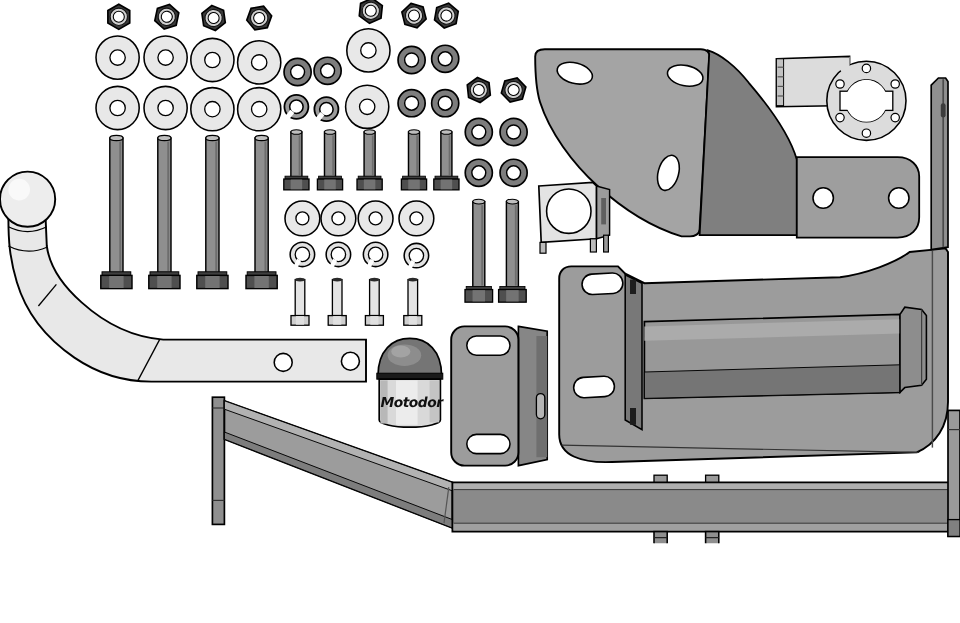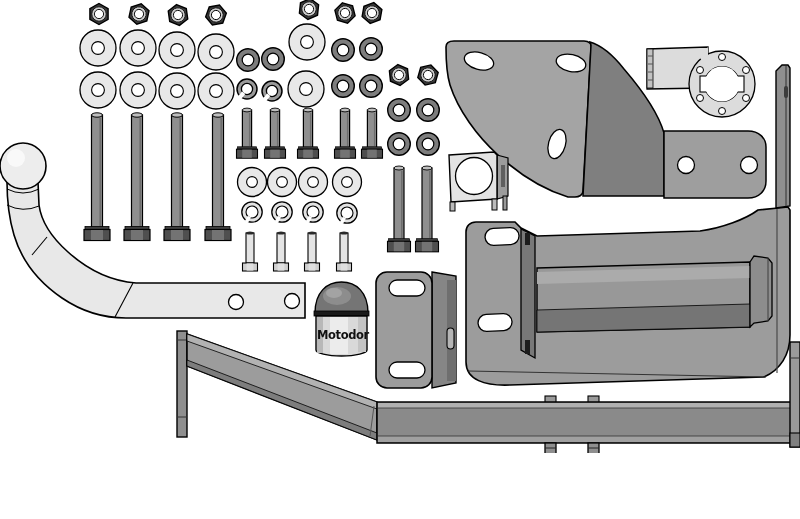--- a/index.html
+++ b/index.html
@@ -1,16 +1,16 @@
 <!DOCTYPE html>
 <html><head>
 <meta charset="utf-8">
 <style>
   html,body{margin:0;padding:0;background:#ffffff;}
-  .canvas{position:relative;width:800px;height:453px;background:#ffffff;overflow:hidden;}
+  .canvas{position:relative;width:800px;height:453px;background:#ffffff;overflow:hidden;font-style:italic;}
   svg{display:block;}
   .cover-label{font-family:"DejaVu Sans","Liberation Sans",sans-serif;font-weight:700;font-size:11.5px;letter-spacing:-0.4px;fill:#111;}
 </style>
 </head>
 <body>
 
 <div class="canvas">
 <svg width="800" height="519" viewBox="0 0 800 519">
   <defs>
     <g id="nut">

